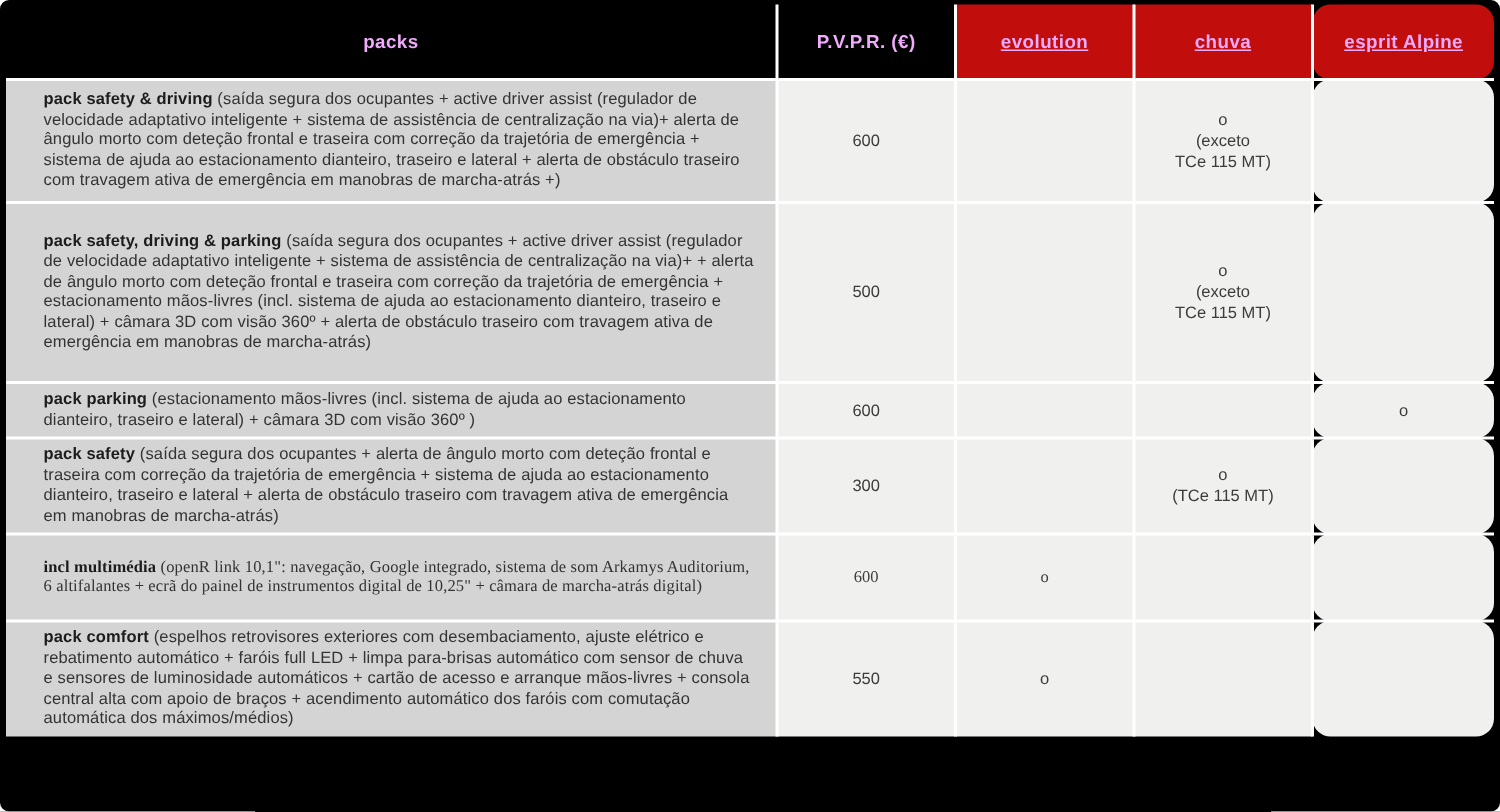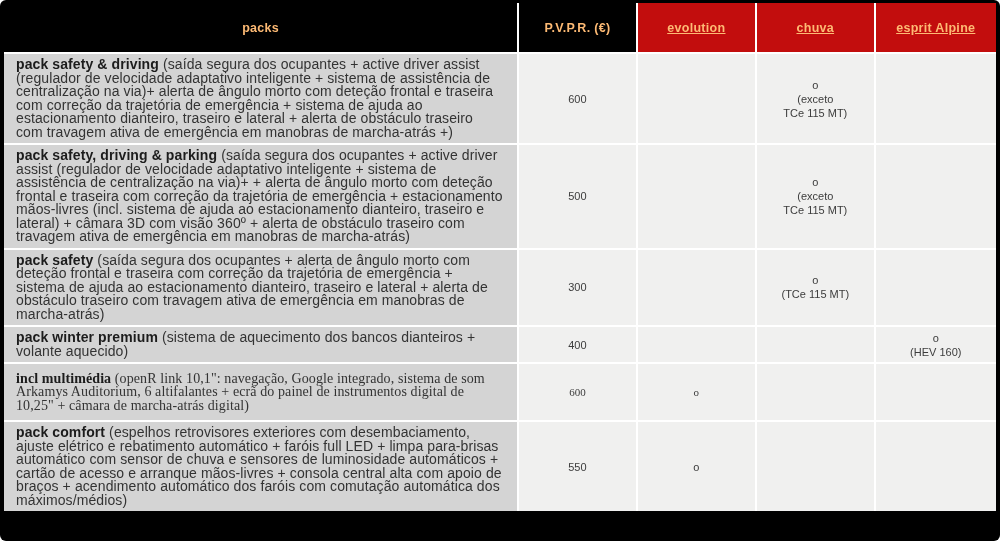--- a/index.html
+++ b/index.html
@@ -19,56 +19,56 @@
   }
   table.packs-table {
     width: 992px;
     table-layout: fixed;
     border-collapse: collapse;
   }
   th, td {
     border-right: 2px solid #ffffff;
     border-bottom: 2px solid #ffffff;
   }
-  th:last-child, td:last-child { border-right: none; }
+  th:last-child, td:last-child { border-right: none; border-radius: 12px; }
   tbody tr:last-child td { border-bottom: none; }
   thead tr { height: 50px; }
   th {
-    color: #fdba74;
+    color: #f0abfc;
     font-weight: bold;
     font-size: 12.5px;
     letter-spacing: 0.3px;
     text-align: center;
     vertical-align: middle;
   }
   .th-black { background: var(--header-black, #000000); }
   .th-red   { background: var(--header-red, #c20d0d); text-decoration: underline; }
   td.pack-cell {
     background: var(--pack-cell-bg, #d4d4d4);
     vertical-align: middle;
-    padding: 4px 14px 4px 12px;
-    font-size: 14px;
+    padding: 4px 14px 4px 25px;
+    font-size: 11px;
     line-height: 13.5px;
     letter-spacing: 0.1px;
     color: #333333;
   }
   .pack-name { font-weight: bold; color: #1c1c1c; }
   td.val-cell {
     background: var(--value-cell-bg, #f0f0ef);
     text-align: center;
     vertical-align: middle;
     font-size: 11px;
     line-height: 14px;
     color: #3c3c3c;
     white-space: pre-line;
     padding: 2px 4px;
   }
   
   tbody tr:nth-child(1) { height: 82px; }
-  tbody tr:nth-child(2) { height: 103px; }
+  tbody tr:nth-child(2) { height: 120px; }
   tbody tr:nth-child(3) { height: 35px; }
   tbody tr:nth-child(4) { height: 34px; }
   tbody tr:nth-child(5) { height: 58px; font-family: Liberation Serif, serif; }
   tbody tr:nth-child(6) { height: 40px; }
   tbody tr:nth-child(7) { height: 45px; }
   tbody tr:nth-child(8) { height: 68px; }
 </style>
 </head>
 <body>
 
@@ -105,38 +105,37 @@
     <td class="pack-cell"><span class="pack-name">pack safety, driving &amp; parking</span><span class="pack-desc"> (saída segura dos ocupantes + active driver assist (regulador de velocidade adaptativo inteligente + sistema de assistência de centralização na via)+ + alerta de ângulo morto com deteção frontal e traseira com correção da trajetória de emergência + estacionamento mãos-livres (incl. sistema de ajuda ao estacionamento dianteiro, traseiro e lateral) + câmara 3D com visão 360º + alerta de obstáculo traseiro com travagem ativa de emergência em manobras de marcha-atrás)</span></td>
     <td class="val-cell">500</td>
     <td class="val-cell"></td>
     <td class="val-cell">o
 (exceto
 TCe 115 MT)</td>
     <td class="val-cell"></td>
   </tr>
 
 
+  <tr>
+    <td class="pack-cell"><span class="pack-name">pack parking</span><span class="pack-desc"> (estacionamento mãos-livres (incl. sistema de ajuda ao estacionamento dianteiro, traseiro e lateral) + câmara 3D com visão 360º )</span></td>
+    <td class="val-cell">600</td>
+    <td class="val-cell"></td>
+    <td class="val-cell"></td>
+    <td class="val-cell">o</td>
+  </tr>
 
   <tr>
     <td class="pack-cell"><span class="pack-name">pack safety</span><span class="pack-desc"> (saída segura dos ocupantes + alerta de ângulo morto com deteção frontal e traseira com correção da trajetória de emergência + sistema de ajuda ao estacionamento dianteiro, traseiro e lateral + alerta de obstáculo traseiro com travagem ativa de emergência em manobras de marcha-atrás)</span></td>
     <td class="val-cell">300</td>
     <td class="val-cell"></td>
     <td class="val-cell">o
 (TCe 115 MT)</td>
     <td class="val-cell"></td>
   </tr>
 
-  <tr>
-    <td class="pack-cell"><span class="pack-name">pack winter premium</span><span class="pack-desc"> (sistema de aquecimento dos bancos dianteiros + volante aquecido)</span></td>
-    <td class="val-cell">400</td>
-    <td class="val-cell"></td>
-    <td class="val-cell"></td>
-    <td class="val-cell">o
-(HEV 160)</td>
-  </tr>
 
   <tr>
     <td class="pack-cell"><span class="pack-name">incl multimédia</span><span class="pack-desc"> (openR link 10,1": navegação, Google integrado, sistema de som Arkamys Auditorium, 6 altifalantes + ecrã do painel de instrumentos digital de 10,25" + câmara de marcha-atrás digital)</span></td>
     <td class="val-cell">600</td>
     <td class="val-cell">o</td>
     <td class="val-cell"></td>
     <td class="val-cell"></td>
   </tr>
 
   <tr>

